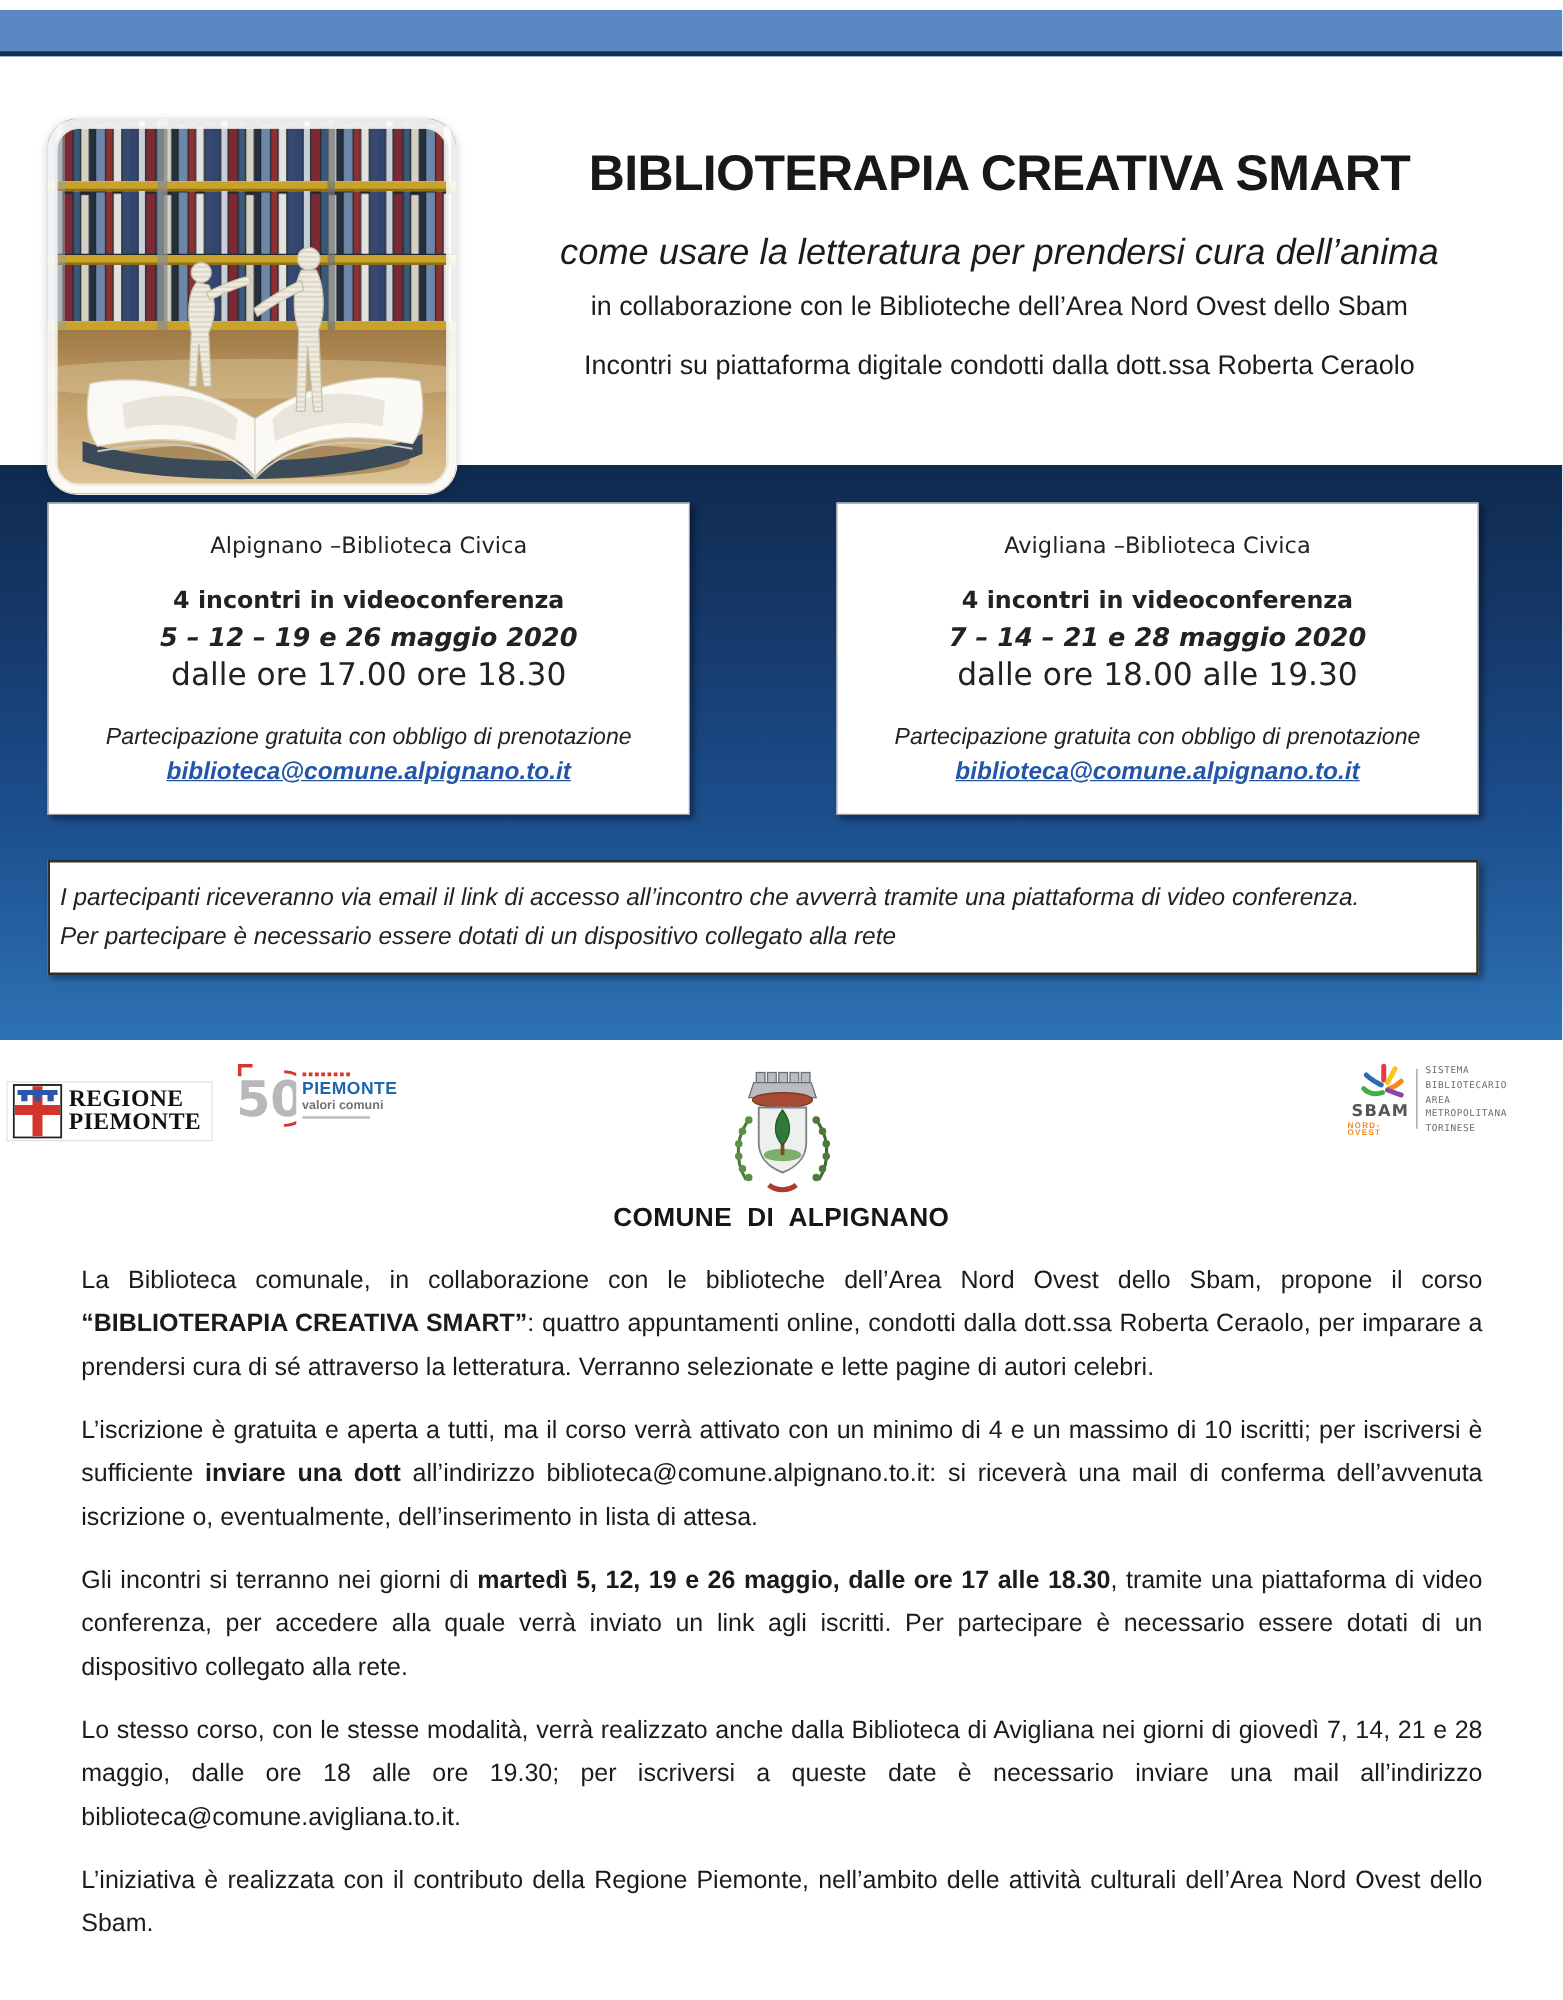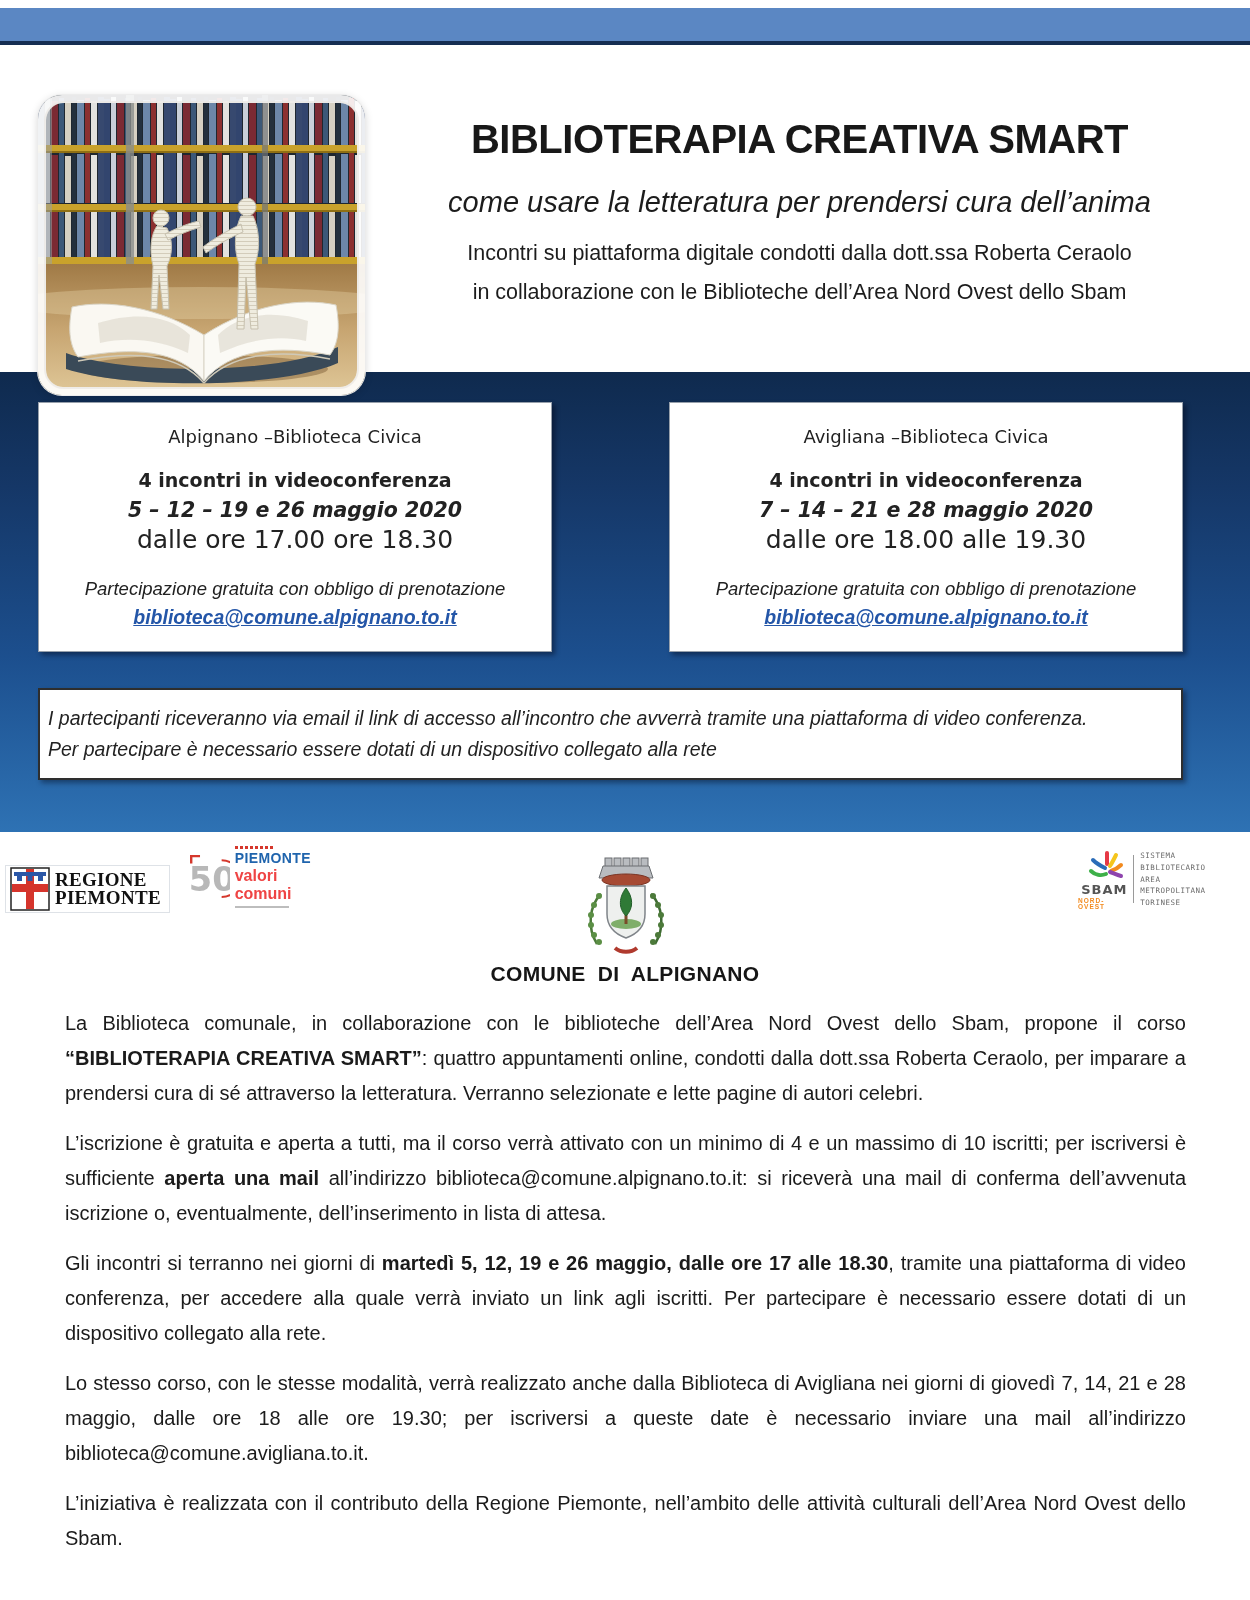--- a/index.html
+++ b/index.html
@@ -42,21 +42,21 @@
   .logo-regione{width:165px;height:48px;background:#fff;display:flex;align-items:center;gap:5px;
                 padding:0 4px;box-sizing:border-box;border:1px solid #11295023;}
   .regione-text{font-family:"Liberation Serif",serif;font-weight:bold;font-size:19px;line-height:.98;
                 color:#111;letter-spacing:.3px;}
   .logo-50{width:130px;height:73px;background:#fff;margin-left:18px;display:flex;align-items:center;
            justify-content:center;gap:5px;}
   .anni-col{display:flex;flex-direction:column;line-height:1.12;}
   .anni-dots{display:flex;gap:2px;margin-bottom:2px;}
   .anni-dots i{width:3px;height:3px;background:#d5372c;display:block;}
   .anni-name{color:#1f64ad;font-weight:bold;font-size:14px;letter-spacing:.4px;}
-  .anni-tag{color:#ef4444;font-weight:bold;font-size:16px;}
+  .anni-tag{color:#737373;font-weight:bold;font-size:10px;}
   .anni-line{width:54px;height:2px;background:#bdbdbd;margin-top:3px;}
   .logo-sbam{width:158px;height:68px;background:#fff;margin-left:auto;display:flex;align-items:center;
              padding:0 6px;box-sizing:border-box;gap:6px;}
   .sbam-left{display:flex;flex-direction:column;align-items:flex-end;line-height:1;}
   .sbam-name{font-family:"DejaVu Sans",sans-serif;font-weight:bold;font-size:13px;color:#555;letter-spacing:1px;margin-top:1px;}
   .sbam-area{font-size:6.5px;color:#f28a1e;letter-spacing:1px;margin-top:2px;font-weight:bold;}
   .sbam-divider{width:1px;height:48px;background:#9a9a9a;}
   .sbam-desc{font-family:"DejaVu Sans Mono",monospace;font-size:7.5px;color:#6b6b6b;
              letter-spacing:.5px;line-height:1.55;text-transform:uppercase;}
 
@@ -140,22 +140,22 @@
         </g>
 
         <rect x="3" y="3" width="321" height="294" rx="22" fill="none" stroke="#ffffff" stroke-width="10" opacity="0.9"></rect>
         <rect x="7" y="7" width="313" height="286" rx="19" fill="none" stroke="#e9e7e2" stroke-width="2" opacity="0.7"></rect>
       </svg>
     </div>
 
     <div class="titles">
       <h1 class="main-title">BIBLIOTERAPIA CREATIVA SMART</h1>
       <div class="subtitle">come usare la letteratura per prendersi cura dell’anima</div>
+      <div class="hline">in collaborazione con le Biblioteche dell’Area Nord Ovest dello Sbam</div>
       <div class="hline first">Incontri su piattaforma digitale condotti dalla dott.ssa Roberta Ceraolo</div>
-      <div class="hline">in collaborazione con le Biblioteche dell’Area Nord Ovest dello Sbam</div>
     </div>
   </div>
 
   <div class="band">
     <div class="boxes">
 
       <div class="session-box">
         <div class="loc">Alpignano –Biblioteca Civica</div>
         <div class="fmt">4 incontri in videoconferenza</div>
         <div class="dates">5 – 12 – 19 e 26 maggio 2020</div>
@@ -282,19 +282,19 @@
           <circle cx="95" cy="83" r="3"></circle>
           <circle cx="90" cy="90" r="3"></circle>
       </g>
       <path d="M52 96 C58 101 68 101 74 96" fill="none" stroke="#b03a2e" stroke-width="4"></path>
     </svg>
     <div class="comune-name">COMUNE DI ALPIGNANO</div>
   </div>
 
   <div class="body-text">
     <p><span>La Biblioteca comunale, in collaborazione con le biblioteche dell’Area Nord Ovest dello Sbam, propone il corso </span><strong>“BIBLIOTERAPIA CREATIVA SMART”</strong><span>: quattro appuntamenti online, condotti dalla dott.ssa Roberta Ceraolo, per imparare a prendersi cura di sé attraverso la letteratura. Verranno selezionate e lette pagine di autori celebri.</span></p>
-    <p><span>L’iscrizione è gratuita e aperta a tutti, ma il corso verrà attivato con un minimo di 4 e un massimo di 10 iscritti; per iscriversi è sufficiente </span><strong>aperta una mail</strong><span> all’indirizzo biblioteca@comune.alpignano.to.it: si riceverà una mail di conferma dell’avvenuta iscrizione o, eventualmente, dell’inserimento in lista di attesa.</span></p>
+    <p><span>L’iscrizione è gratuita e aperta a tutti, ma il corso verrà attivato con un minimo di 4 e un massimo di 10 iscritti; per iscriversi è sufficiente </span><strong>inviare una dott</strong><span> all’indirizzo biblioteca@comune.alpignano.to.it: si riceverà una mail di conferma dell’avvenuta iscrizione o, eventualmente, dell’inserimento in lista di attesa.</span></p>
     <p><span>Gli incontri si terranno nei giorni di </span><strong>martedì 5, 12, 19 e 26 maggio, dalle ore 17 alle 18.30</strong><span>, tramite una piattaforma di video conferenza, per accedere alla quale verrà inviato un link agli iscritti. Per partecipare è necessario essere dotati di un dispositivo collegato alla rete.</span></p>
     <p><span>Lo stesso corso, con le stesse modalità, verrà realizzato anche dalla Biblioteca di Avigliana nei giorni di giovedì 7, 14, 21 e 28 maggio, dalle ore 18 alle ore 19.30; per iscriversi a queste date è necessario inviare una mail all’indirizzo biblioteca@comune.avigliana.to.it.</span></p>
     <p><span>L’iniziativa è realizzata con il contributo della Regione Piemonte, nell’ambito delle attività culturali dell’Area Nord Ovest dello Sbam.</span></p>
   </div>
 
 </div>
 
 </body></html>

